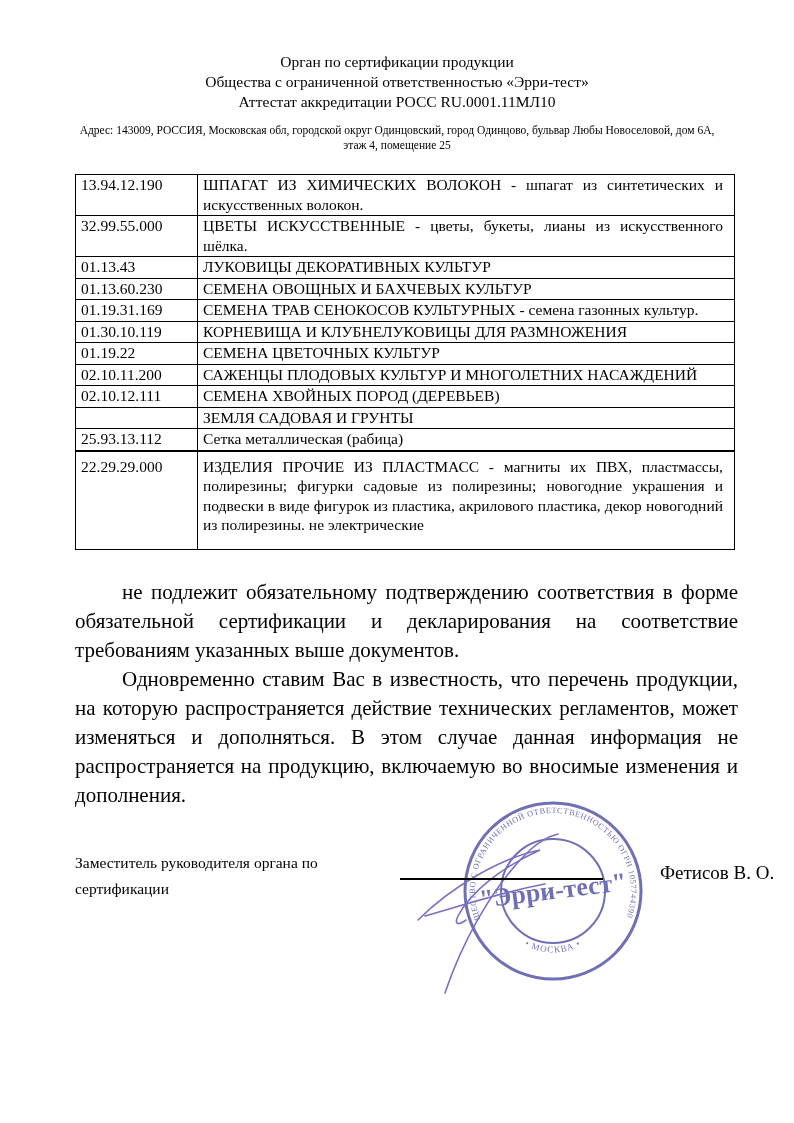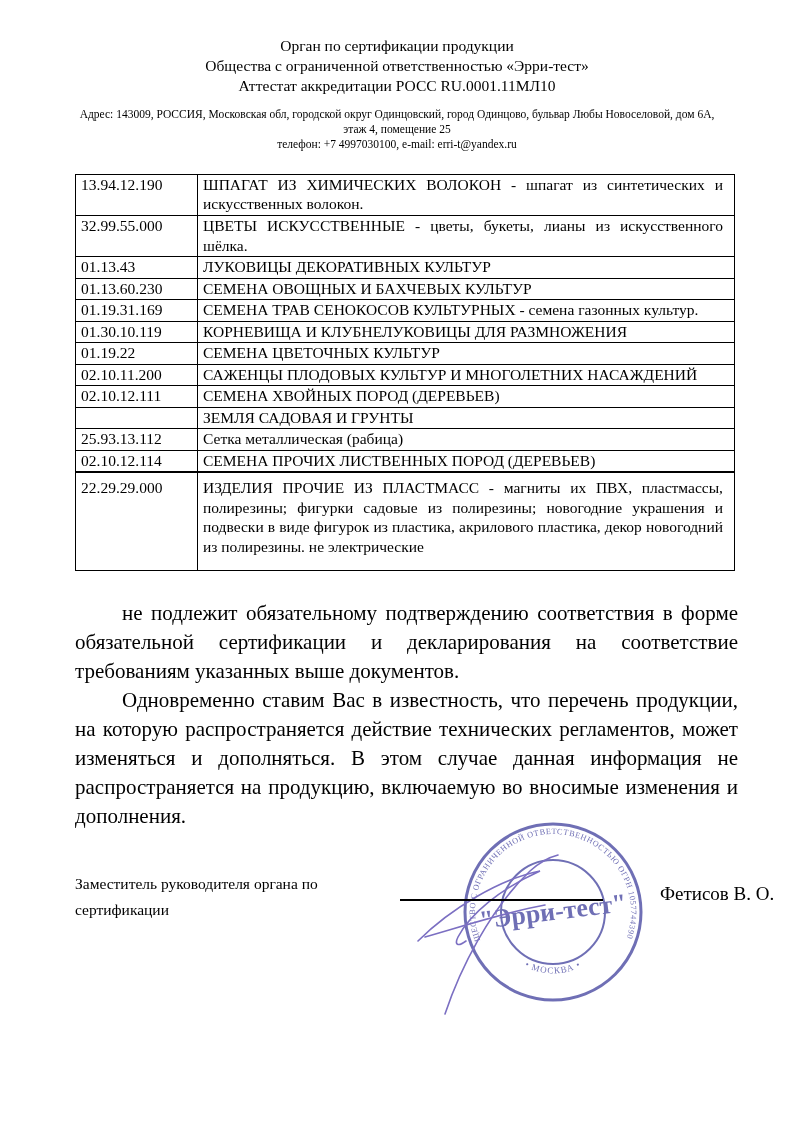--- a/index.html
+++ b/index.html
@@ -5,21 +5,21 @@
   html,body{margin:0;padding:0;background:#fff;}
   .page{
     position:relative;
     width:794px;height:1123px;
     background:#fff;
     font-family:"Liberation Serif","DejaVu Serif",serif;
     color:#000;
     overflow:hidden;
   }
   
-  .doc-header{padding-top:36px;text-align:center;line-height:1.28;}
+  .doc-header{padding-top:52px;text-align:center;line-height:1.28;}
   .h-line{font-size:15.5px;}
   .h-addr{font-size:11.5px;width:640px;margin:12px auto 0;line-height:1.25;}
   .h-contacts{font-size:11.5px;margin-top:1px;}
   
   table.codes{
     border-collapse:collapse;
     margin:22px 0 0 75px;
     width:660px;
     table-layout:fixed;
   }
@@ -58,21 +58,20 @@
 </head>
 <body>
 
 <div class="page">
 
   <div class="doc-header">
     <div class="h-line">Орган по сертификации продукции</div>
     <div class="h-line">Общества с ограниченной ответственностью «Эрри-тест»</div>
     <div class="h-line">Аттестат аккредитации РОСС RU.0001.11МЛ10</div>
     <div class="h-addr">Адрес: 143009, РОССИЯ, Московская обл, городской округ Одинцовский, город Одинцово, бульвар Любы Новоселовой, дом 6А, этаж 4, помещение 25</div>
-    <div class="h-contacts">телефон: +7 4997030100, e-mail: erri-t@yandex.ru</div>
   </div>
 
   <table class="codes">
     <tbody>
 
         <tr>
           <td class="code-col">13.94.12.190</td>
           <td class="desc-col">ШПАГАТ ИЗ ХИМИЧЕСКИХ ВОЛОКОН - шпагат из синтетических и искусственных волокон.</td>
         </tr>
 
@@ -119,24 +118,20 @@
         <tr>
           <td class="code-col"></td>
           <td class="desc-col">ЗЕМЛЯ САДОВАЯ И ГРУНТЫ</td>
         </tr>
 
         <tr>
           <td class="code-col">25.93.13.112</td>
           <td class="desc-col">Сетка металлическая (рабица)</td>
         </tr>
 
-        <tr>
-          <td class="code-col">02.10.12.114</td>
-          <td class="desc-col">СЕМЕНА ПРОЧИХ ЛИСТВЕННЫХ ПОРОД (ДЕРЕВЬЕВ)</td>
-        </tr>
 
         <tr class="tall-row">
           <td class="code-col">22.29.29.000</td>
           <td class="desc-col">ИЗДЕЛИЯ ПРОЧИЕ ИЗ ПЛАСТМАСС - магниты их ПВХ, пластмассы, полирезины; фигурки садовые из полирезины;  новогодние украшения и подвески в виде фигурок из пластика, акрилового пластика, декор новогодний из полирезины. не электрические</td>
         </tr>
       </tbody>
   </table>
 
   <div class="body-text">
     <p>не подлежит обязательному подтверждению соответствия в форме обязательной сертификации и декларирования на соответствие требованиям указанных выше документов.</p>

